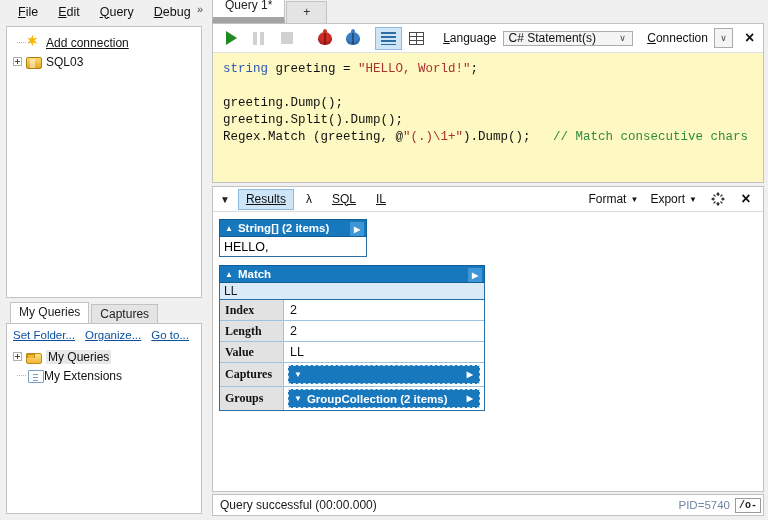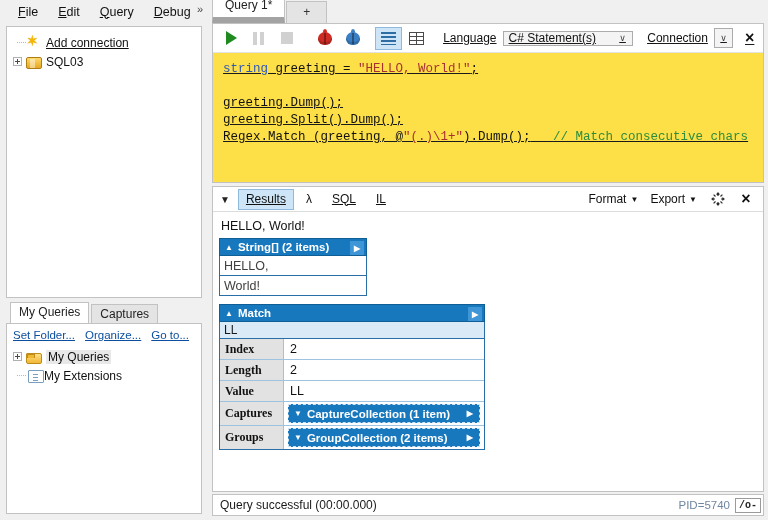--- a/index.html
+++ b/index.html
@@ -122,21 +122,21 @@
   }
   .qtab {
     font-size: 12px; padding: 3px 12px 4px 12px; border: 1px solid #c2c2c2;
     background: #e4e4e4; color: #222; margin-right: 1px;
   }
   .qtab.active { background: #ffffff; border-bottom: 7px solid #a3a3a3; padding-bottom: 5px; }
   .qtab.plus { padding: 3px 16px 4px 16px; color: #333; }
 
   #editor-pane {
     position: absolute; left: 4px; top: 23px; width: 552px; height: 160px;
-    background: #fde047; border: 1px solid #c2c2c2; text-decoration: underline;
+    background: #fef9c3; border: 1px solid #c2c2c2;
   }
   #toolbar {
     height: 29px; display: flex; align-items: center; padding: 0 2px 0 4px;
     background: #ffffff; border-bottom: 1px solid #e2e2e2;
   }
   .tb-btn {
     width: 30px; height: 23px; display: flex; align-items: center; justify-content: center;
     margin-right: 2px; border: 1px solid transparent; position: relative;
   }
   .tb-btn.disabled { opacity: .45; }
@@ -236,21 +236,21 @@
   }
   .dump-header .tri-up { font-size: 8px; margin-right: 5px; }
   .hdr-arrow {
     position: absolute; right: 2px; top: 2px; width: 14px; height: 14px;
     background: #3f96d6; display: flex; align-items: center; justify-content: center;
     color: #fff; font-size: 8px;
   }
   .strarr { width: 148px; }
   .strarr .row {
     height: 20px; display: flex; align-items: center; padding-left: 4px; font-size: 12.5px;
-    background: #fff; border: 1px solid #2a6ea8; border-top: none; color: #404040;
+    background: #fff; border: 1px solid #2a6ea8; border-top: none; color: #000000;
   }
 
   .matchtbl { width: 266px; border: 1px solid #2a6ea8; border-top: none; }
   .matchtbl .summary {
     background: #dbeaf7; font-size: 12px; color: #1a1a1a; height: 17px;
     display: flex; align-items: center; padding-left: 4px; border-bottom: 1px solid #2a6ea8;
   }
   .mrow { display: flex; border-bottom: 1px solid #9ec3e0; min-height: 21px; }
   .mrow:last-child { border-bottom: none; }
   .mkey {
@@ -421,30 +421,28 @@
               <path d="M2 8 L5 8 M3.6 6.6 L2 8 L3.6 9.4"></path>
               <path d="M14 8 L11 8 M12.4 6.6 L14 8 L12.4 9.4"></path>
               <path d="M3.6 3.6 L5.5 5.5 M12.4 3.6 L10.5 5.5 M3.6 12.4 L5.5 10.5 M12.4 12.4 L10.5 10.5"></path>
             </g>
           </svg>
         </span>
         <span class="x-btn">×</span>
       </div>
 
       <div id="results-body">
-        <div class="plain-line">HELLO, World!</div>
 
         <div class="dumpblock strarr">
           <div class="dump-header">
             <span class="tri-up">▲</span>
             <span>String[] (2 items)</span>
             <span class="hdr-arrow">▶</span>
           </div>
           <div class="row">HELLO,</div>
-          <div class="row">World!</div>
         </div>
 
         <div class="dumpblock" style="width:266px">
           <div class="dump-header">
             <span class="tri-up">▲</span>
             <span>Match</span>
             <span class="hdr-arrow">▶</span>
           </div>
           <div class="matchtbl">
             <div class="summary">LL</div>
@@ -459,21 +457,20 @@
             </div>
             <div class="mrow">
               <div class="mkey">Value</div>
               <div class="mval">LL</div>
             </div>
             <div class="mrow">
               <div class="mkey">Captures</div>
               <div class="mval pillcell">
                 <span class="pill">
                   <span class="tri-down">▼</span>
-                  <span>CaptureCollection (1 item)</span>
                   <span class="tri-right">▶</span>
                 </span>
               </div>
             </div>
             <div class="mrow">
               <div class="mkey">Groups</div>
               <div class="mval pillcell">
                 <span class="pill">
                   <span class="tri-down">▼</span>
                   <span>GroupCollection (2 items)</span>

